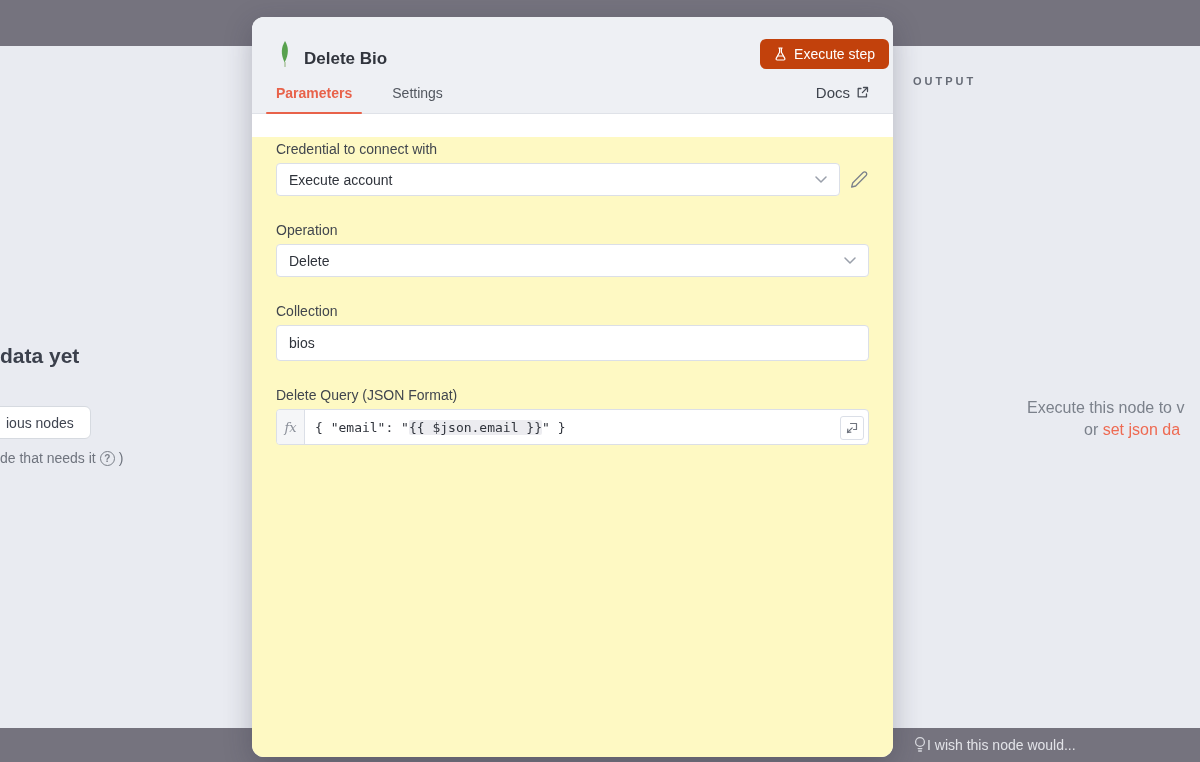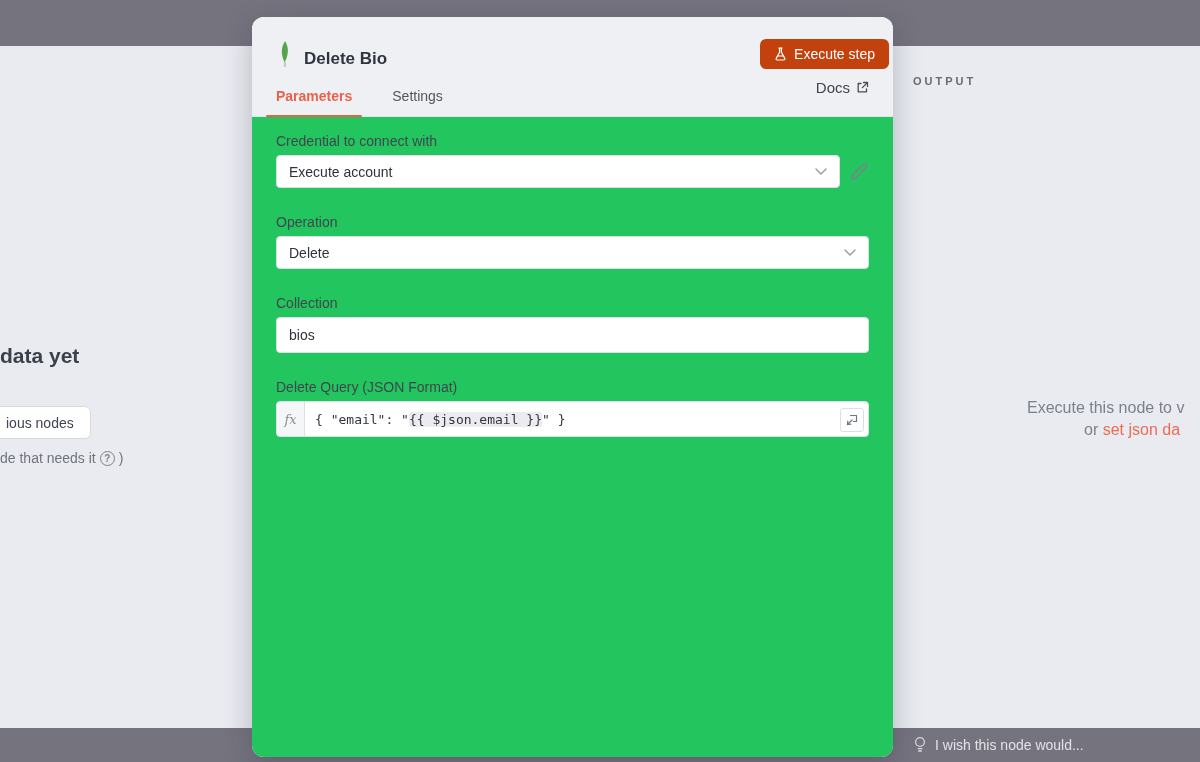--- a/index.html
+++ b/index.html
@@ -50,21 +50,21 @@
   }
   .output-line2 {
     position: absolute; left: 1084px; top: 421px; z-index: 2;
     font-size: 16px; color: #7b818b; white-space: nowrap;
   }
   .mock-link { color: #ee6a52; cursor: pointer; }
 
   
   .wish-row {
     position: absolute; left: 913px; top: 728px; height: 34px; z-index: 2;
-    display: inline-flex; align-items: center; gap: 8px;
+    display: inline-flex; align-items: center; 
     color: #e2e3e8; font-size: 14px; white-space: nowrap; cursor: pointer;
   }
 
   
   .modal {
     position: absolute; left: 252px; top: 17px; width: 641px; height: 740px;
     background: #ffffff; border-radius: 12px; z-index: 5;
     box-shadow: 0 8px 28px rgba(40,40,60,0.28);
     display: flex; flex-direction: column; overflow: hidden;
   }
@@ -89,25 +89,25 @@
     padding: 6px 10px 12px 10px; margin-right: 20px; font-size: 14px;
     color: #52575f; cursor: pointer; position: relative;
   }
   .tab.active { color: #e8624a; font-weight: 600; }
   .tab.active::after {
     content: ""; position: absolute; left: 0; right: 0; bottom: -1px;
     height: 2px; background: #e8624a; border-radius: 1px;
   }
   .tab-spacer { flex: 1; }
   .docs-link {
-    padding-bottom: 20px; font-size: 15px; color: #3f444d; cursor: pointer;
+    padding-bottom: 12px; font-size: 15px; color: #3f444d; cursor: pointer;
     display: inline-flex; align-items: center; gap: 6px;
   }
 
-  .modal-body { flex: 1; background: #22c55e; padding: 16px 24px; overflow: hidden; }
+  .modal-body { flex: 1; background: #fef9c3; padding: 4px 24px; overflow: hidden; margin-top: 23px; }
   .field-group { margin-bottom: 26px; }
   .field-label { font-size: 14px; color: #41464e; margin-bottom: 6px; }
   .control {
     height: 33px; border: 1px solid #dbdfe7; border-radius: 4px; background: #fff;
     display: flex; align-items: center; padding: 0 12px; font-size: 14px; color: #2f333b;
   }
   .control .value { flex: 1; }
   .select { cursor: pointer; }
   .cred-row { display: flex; align-items: center; }
   .cred-row .select { flex: 1; margin-right: 9px; }

